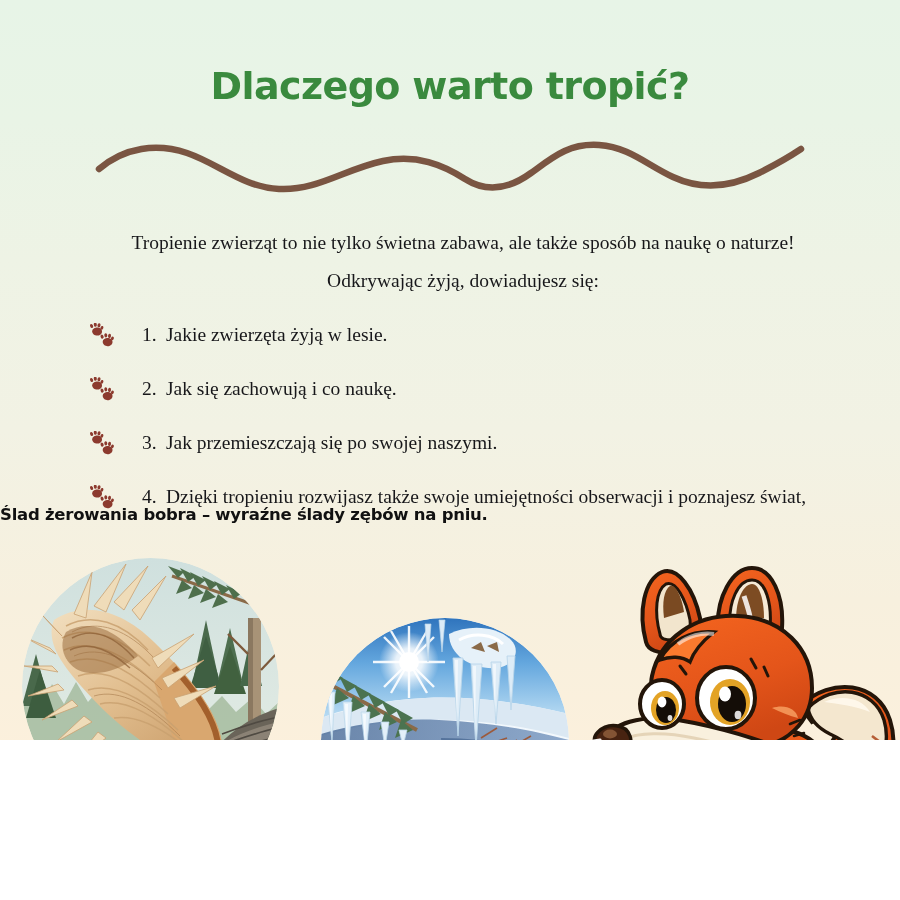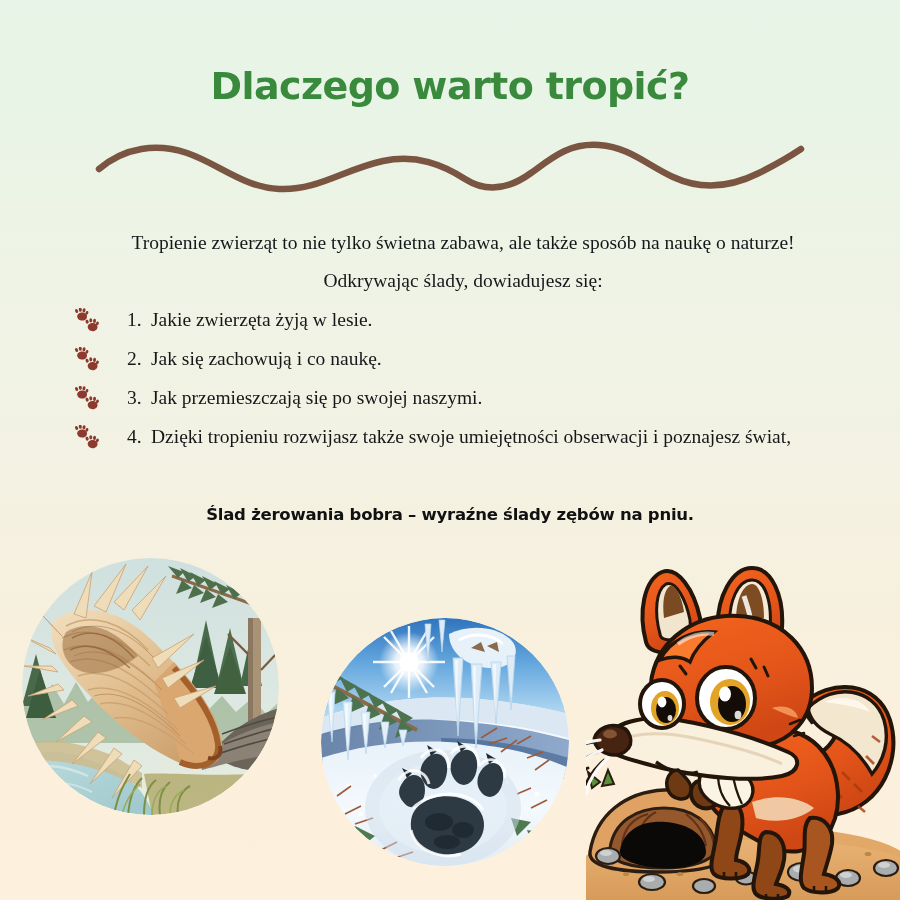--- a/index.html
+++ b/index.html
@@ -9,21 +9,21 @@
   body {
     width: 900px;
     height: 900px;
     overflow: hidden;
     font-family: "Liberation Serif", serif;
   }
 
   #poster {
     position: relative;
     width: 900px;
-    height: 900px;
+    height: 740px;
     background: linear-gradient(to bottom,
         #e7f4e7 0px,
         #e9f4e6 120px,
         #eef3e5 260px,
         #f2f2e4 430px,
         #f7f0de 600px,
         #fcf0dc 760px,
         #fdf1de 900px);
     overflow: hidden;
   }
@@ -67,21 +67,21 @@
     text-align: center;
   }
   #list {
     list-style: none;
     margin: 0;
     padding: 0;
   }
   #list li {
     position: relative;
     padding-left: 60px;
-    margin: 1px;
+    margin: 16px;
   }
   .paws {
     position: absolute;
     left: 6px;
     top: 7px;
     width: 30px;
     height: 26px;
   }
   .num {
     display: inline-block;
@@ -94,21 +94,20 @@
     padding-left: 24px;
     white-space: nowrap;
   }
 
   
   #caption {
     position: absolute;
     top: 505px;
     left: 0;
     width: 900px;
-    text-align: center;
     font-family: "DejaVu Sans", sans-serif;
     font-weight: bold;
     font-size: 16.5px;
     letter-spacing: -0.25px;
     color: #111;
   }
 
   
   .photo-circle {
     position: absolute;
@@ -149,21 +148,21 @@
   <div id="wave">
     <svg width="710" height="62" viewBox="0 0 710 62" fill="none" xmlns="http://www.w3.org/2000/svg" aria-hidden="true">
       <path d="M4 36 C 30 14, 62 10, 92 20 C 124 31, 148 54, 184 56 C 222 58, 250 36, 288 28
                C 322 21, 348 32, 370 46 C 392 60, 414 56, 436 40 C 458 24, 474 10, 504 12
                C 534 14, 552 32, 578 44 C 606 57, 636 54, 664 40 C 682 31, 694 24, 706 16" stroke="#7a5542" stroke-width="6.5" stroke-linecap="round" fill="none"></path>
     </svg>
   </div>
 
   <div id="body-copy">
     <p class="para">Tropienie zwierząt to nie tylko świetna zabawa, ale także sposób na naukę o naturze!</p>
-    <p class="para">Odkrywając ślady, dowiadujesz się:</p>
+    <p class="para">Odkrywając żyją, dowiadujesz się:</p>
     <ol id="list">
       <li>
         <span class="paws">
           <svg width="30" height="26" viewBox="0 0 30 26" xmlns="http://www.w3.org/2000/svg" aria-hidden="true">
             <g fill="#8c3a2e">
               <ellipse cx="3.6" cy="3.0" rx="1.5" ry="2.1" transform="rotate(-22 3.6 3.0)"></ellipse>
               <ellipse cx="7.3" cy="1.7" rx="1.5" ry="2.1" transform="rotate(-8 7.3 1.7)"></ellipse>
               <ellipse cx="11.0" cy="2.3" rx="1.5" ry="2.1" transform="rotate(10 11.0 2.3)"></ellipse>
               <ellipse cx="13.9" cy="4.8" rx="1.4" ry="1.9" transform="rotate(26 13.9 4.8)"></ellipse>
               <path d="M4.2 8.2 C4.2 5.6 7.0 4.4 9.2 4.4 C11.4 4.4 14.0 5.8 14.0 8.4 C14.0 11.1 11.6 12.6 9.1 12.6 C6.6 12.6 4.2 11.0 4.2 8.2 Z"></path>

